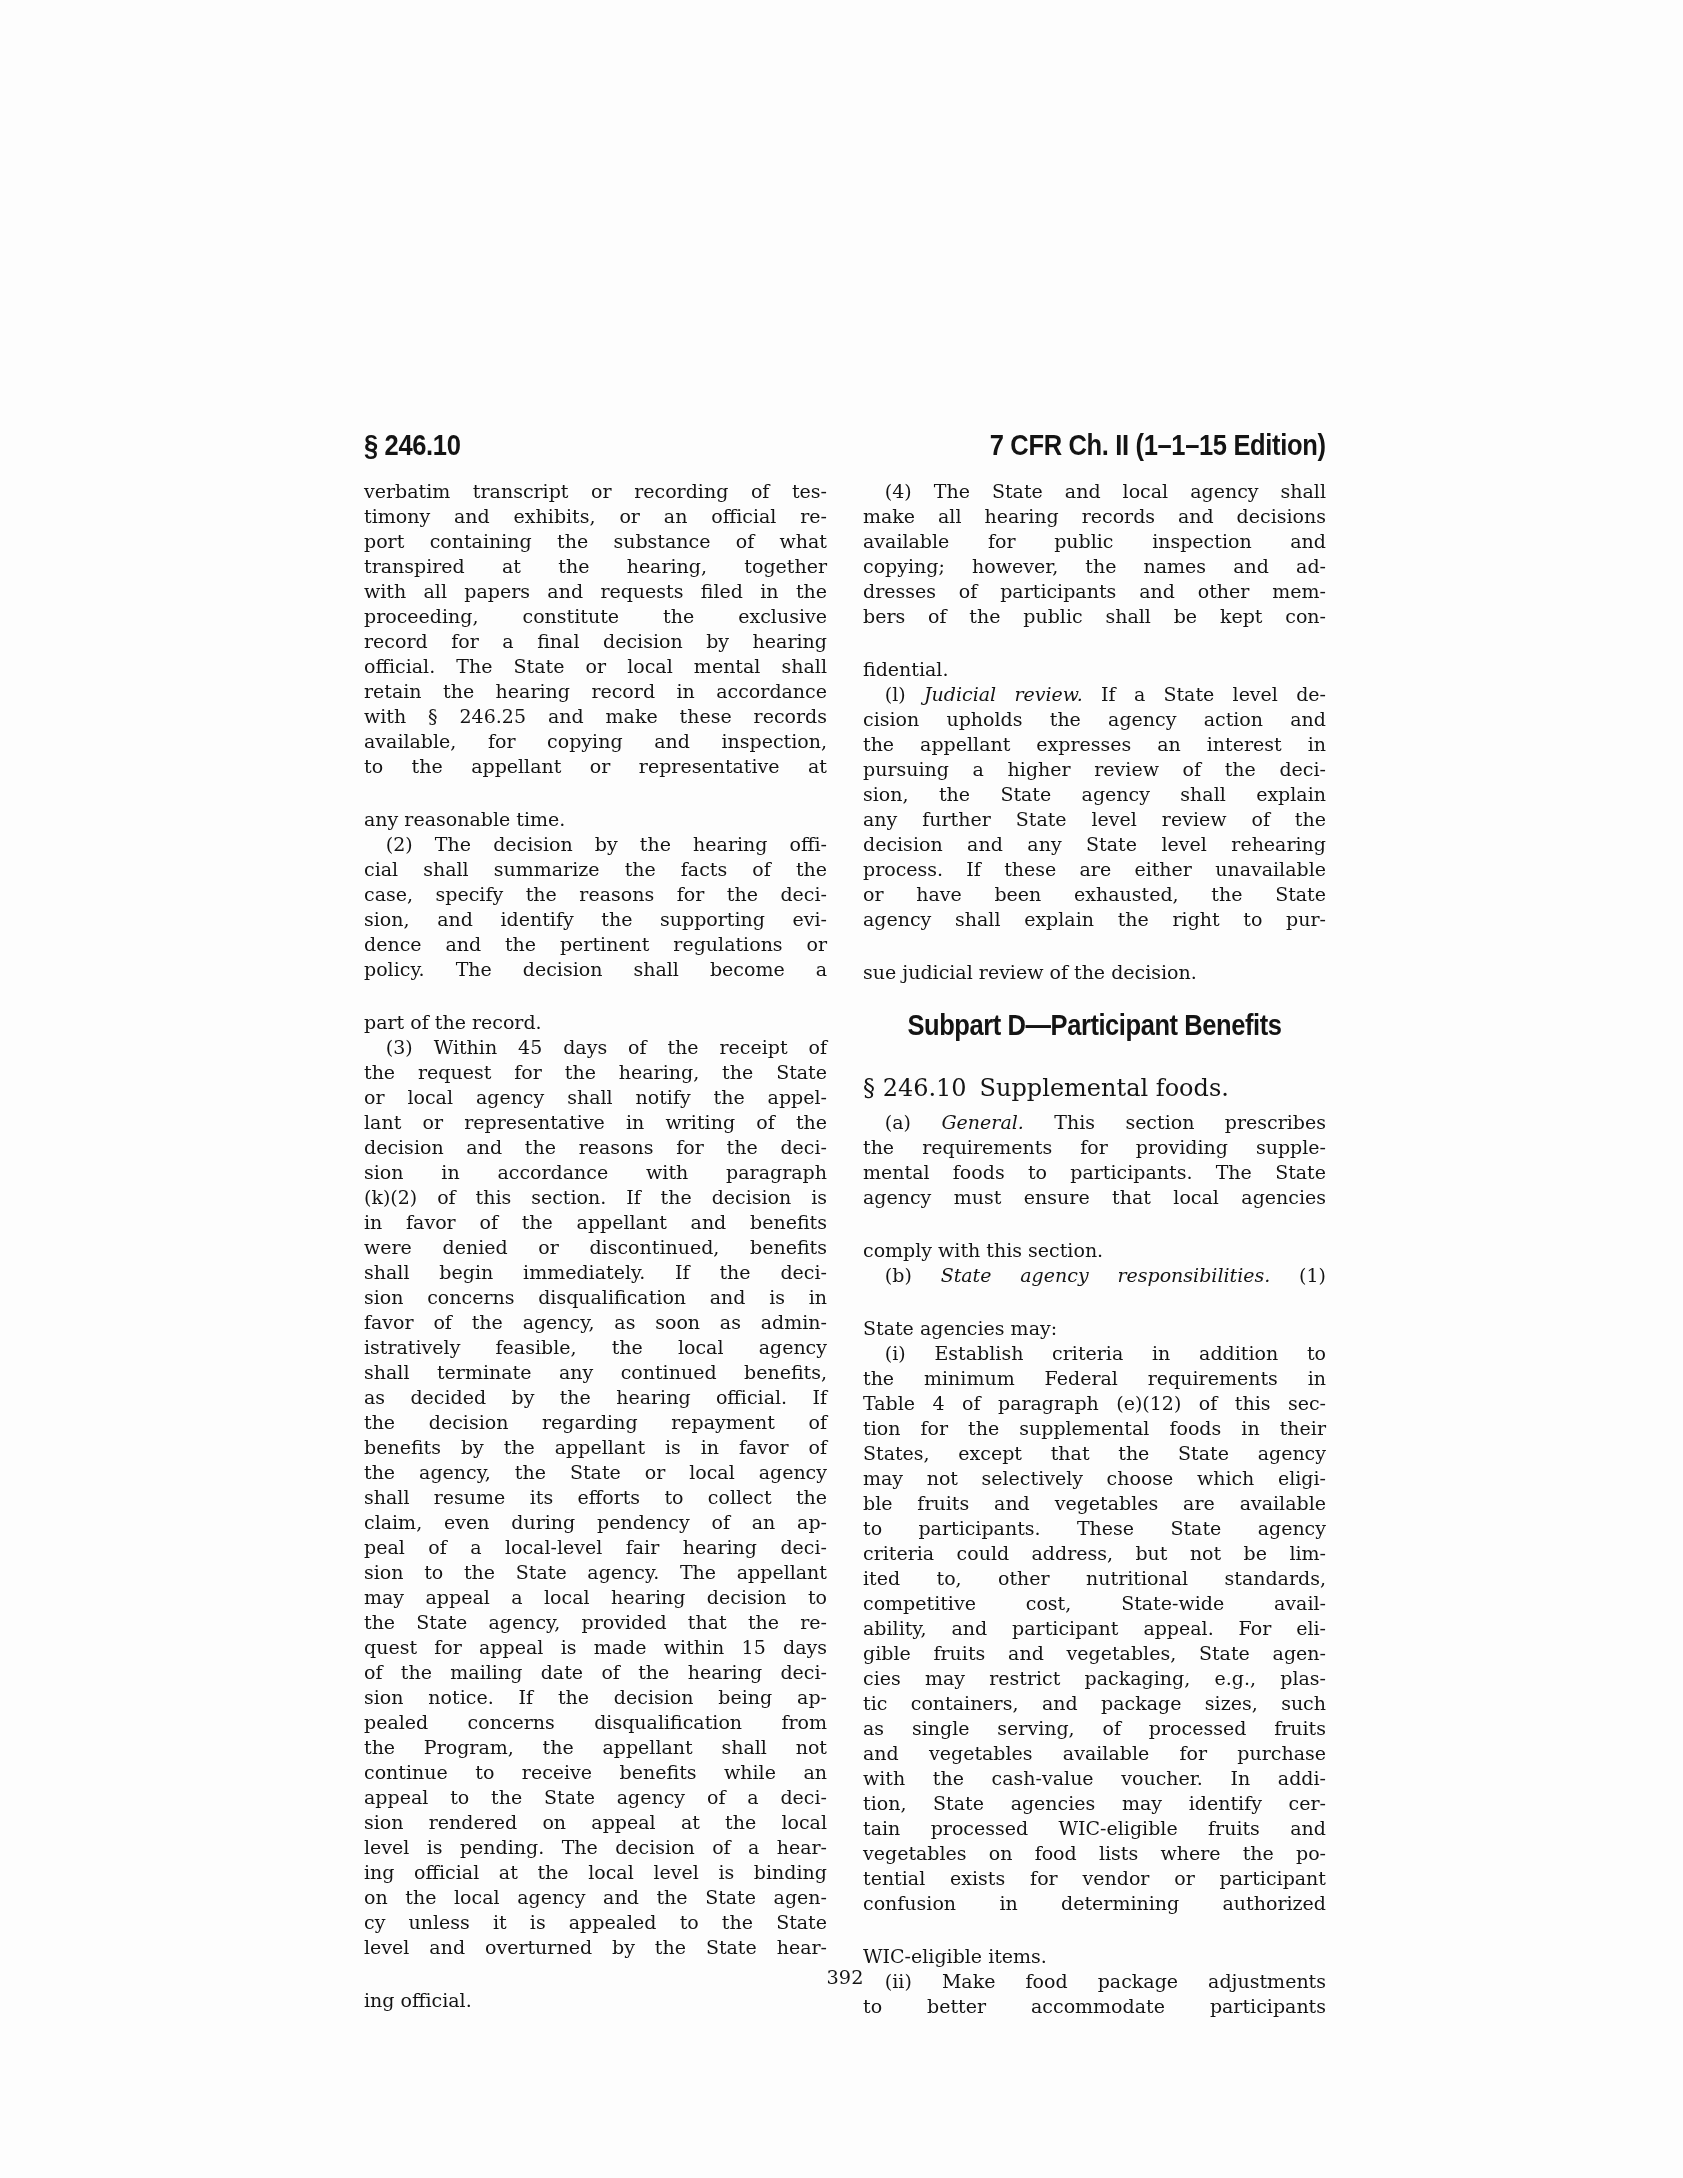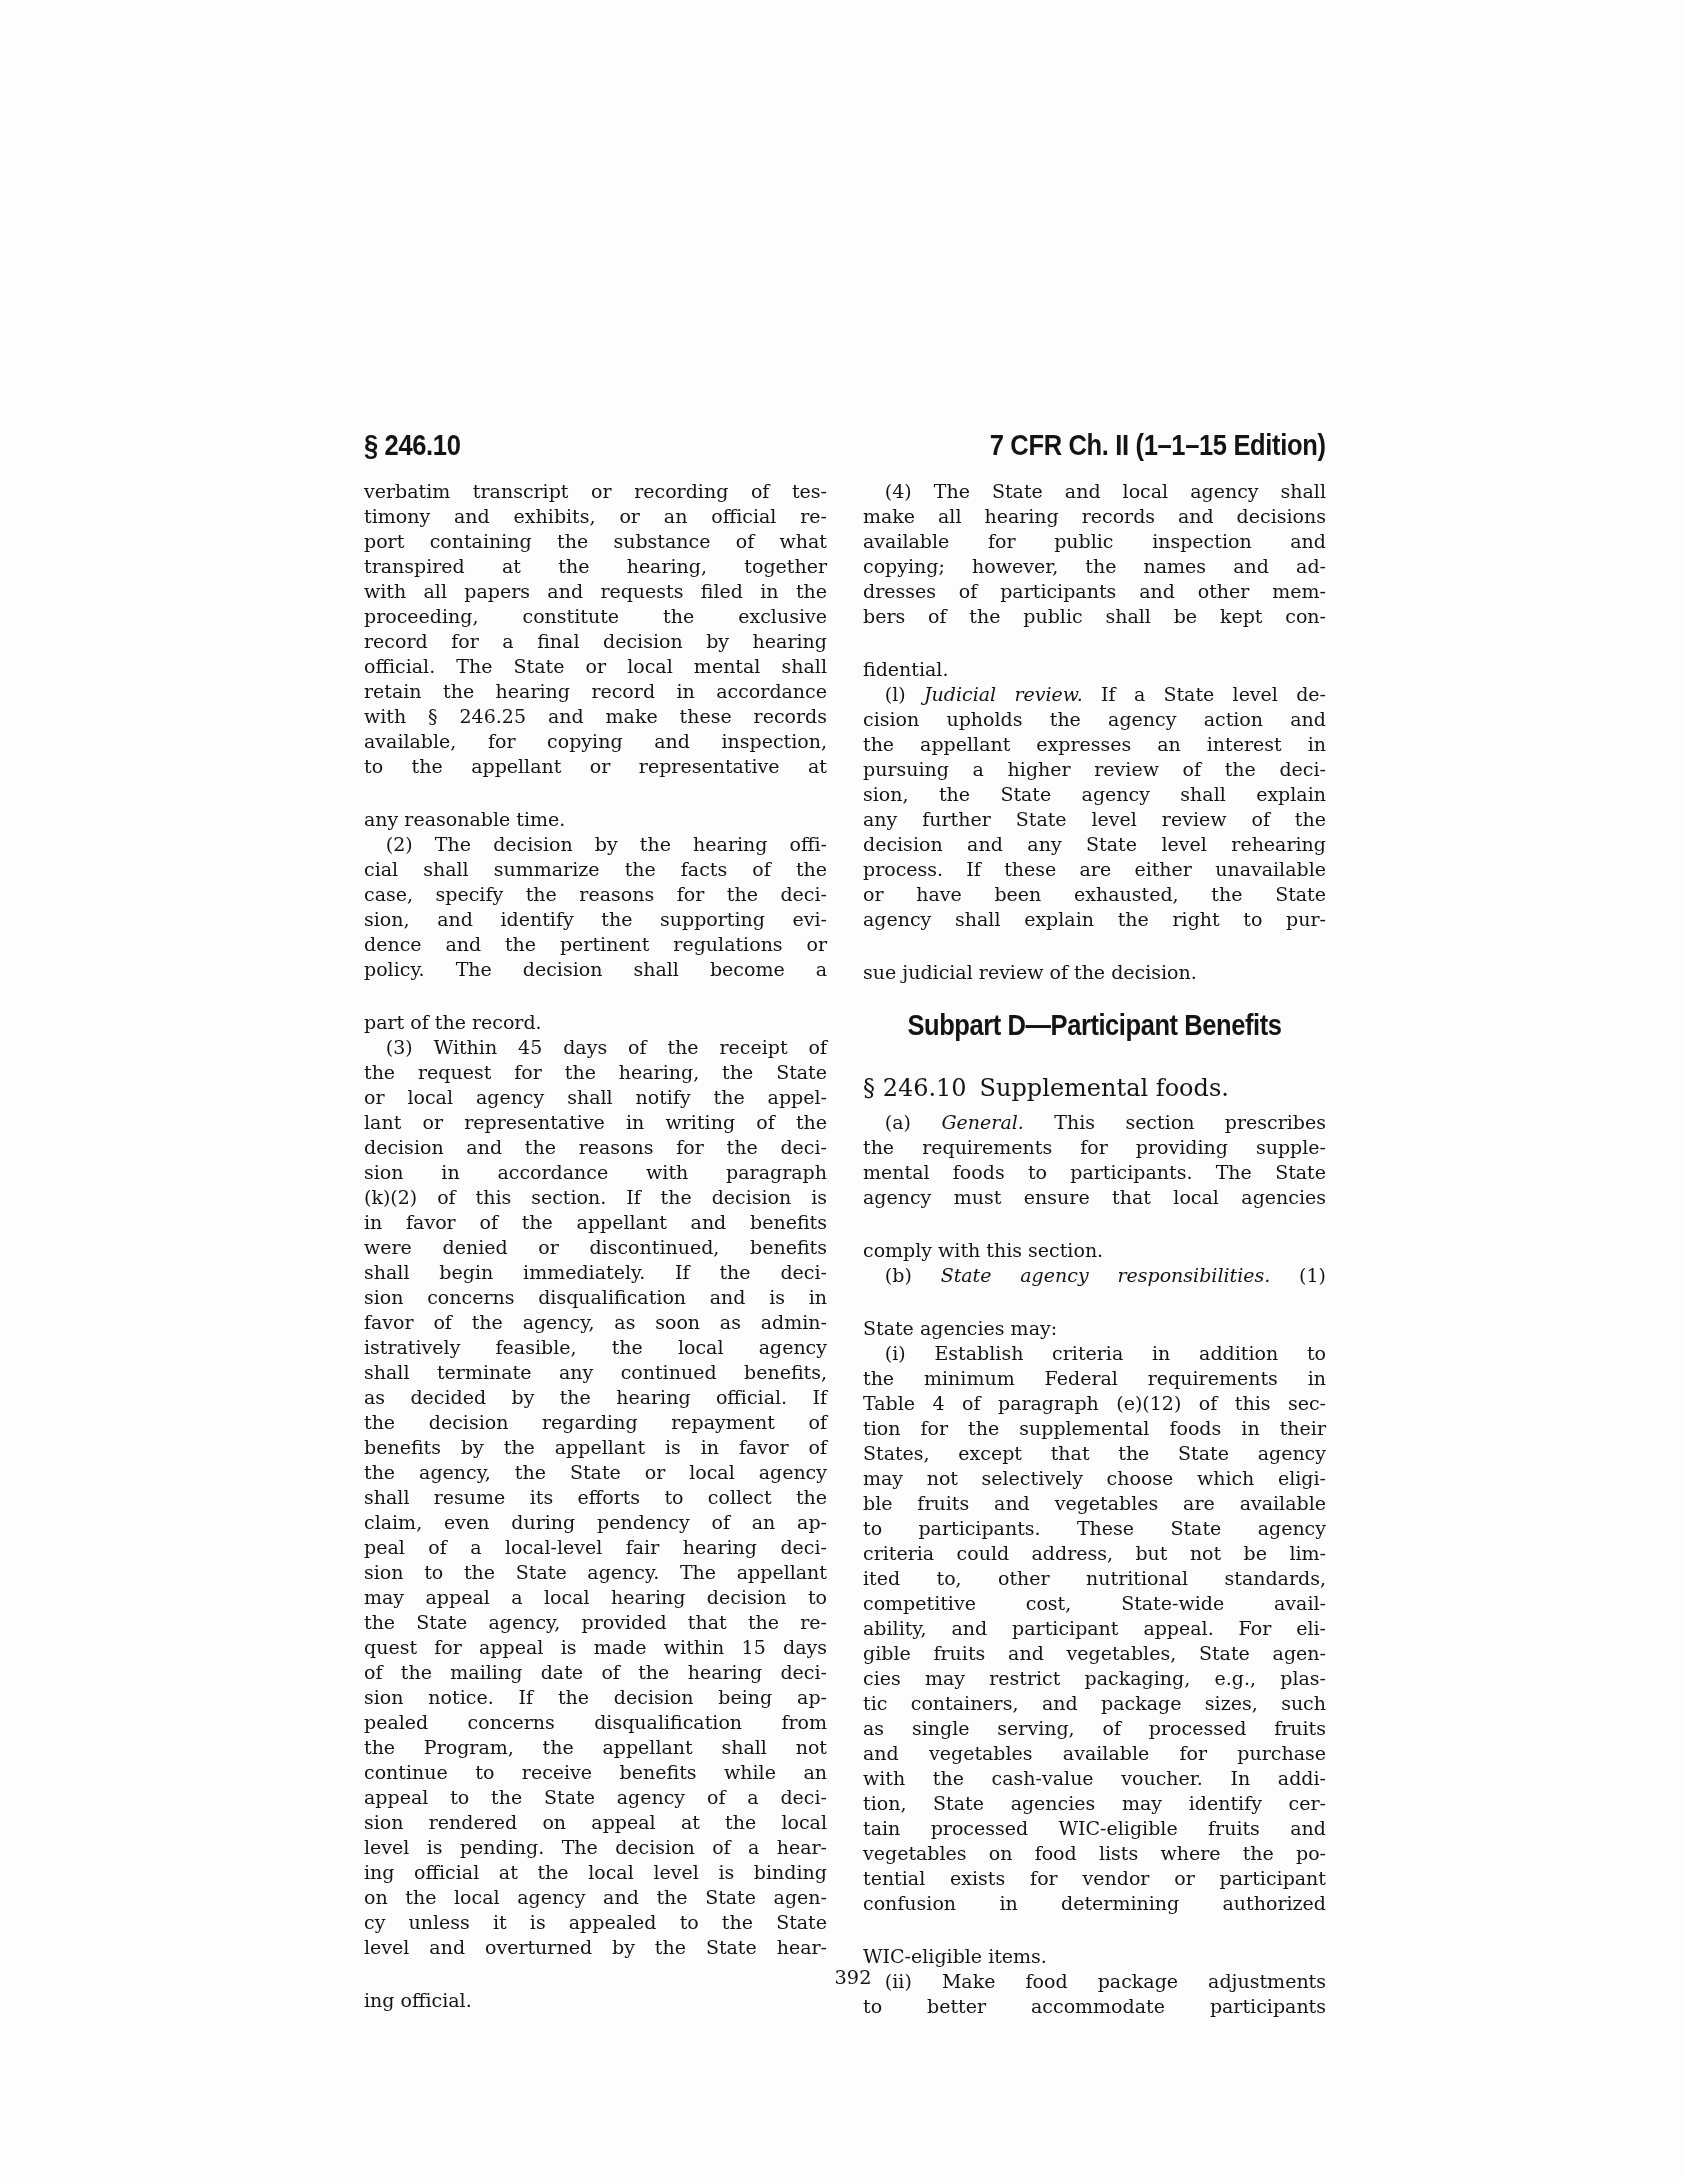--- a/index.html
+++ b/index.html
@@ -45,21 +45,21 @@
     letter-spacing:-0.5px;
     transform:scaleX(0.85); transform-origin:center;
     white-space:nowrap;
   }
   .secthead {
     margin-top:34px; margin-bottom:9px;
     font-weight:normal; font-size:24px; line-height:26px;
   }
   .secthead .num { margin-right:13px; }
   .pagenum {
-    position:absolute; top:1966px; left:372px; width:962px;
+    position:absolute; top:1966px; left:364px; width:962px;
     text-align:center; font-size:19.3px;
   }
   i { font-style:italic; }
 </style>
 </head>
 <body>
 
 <div class="page">
 
   <div class="runhead">

